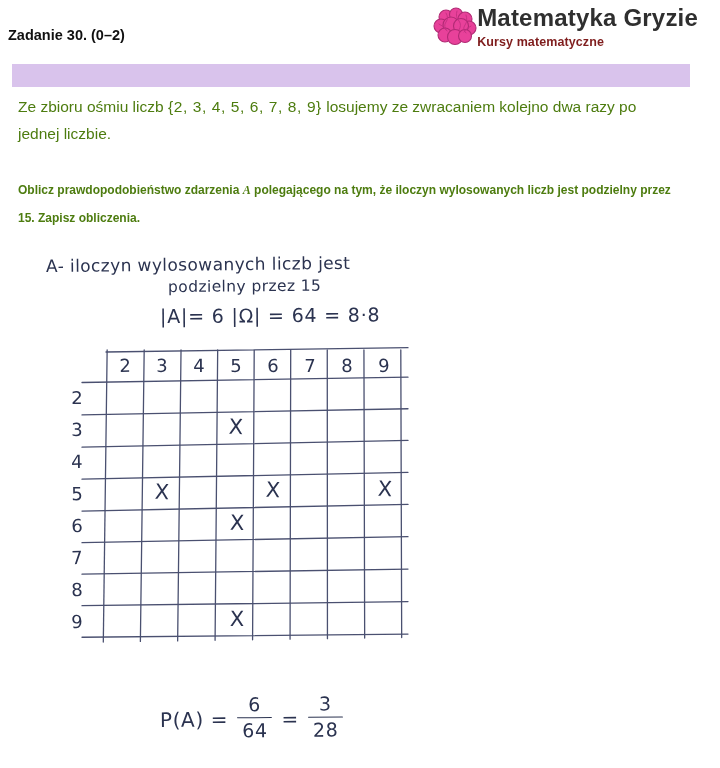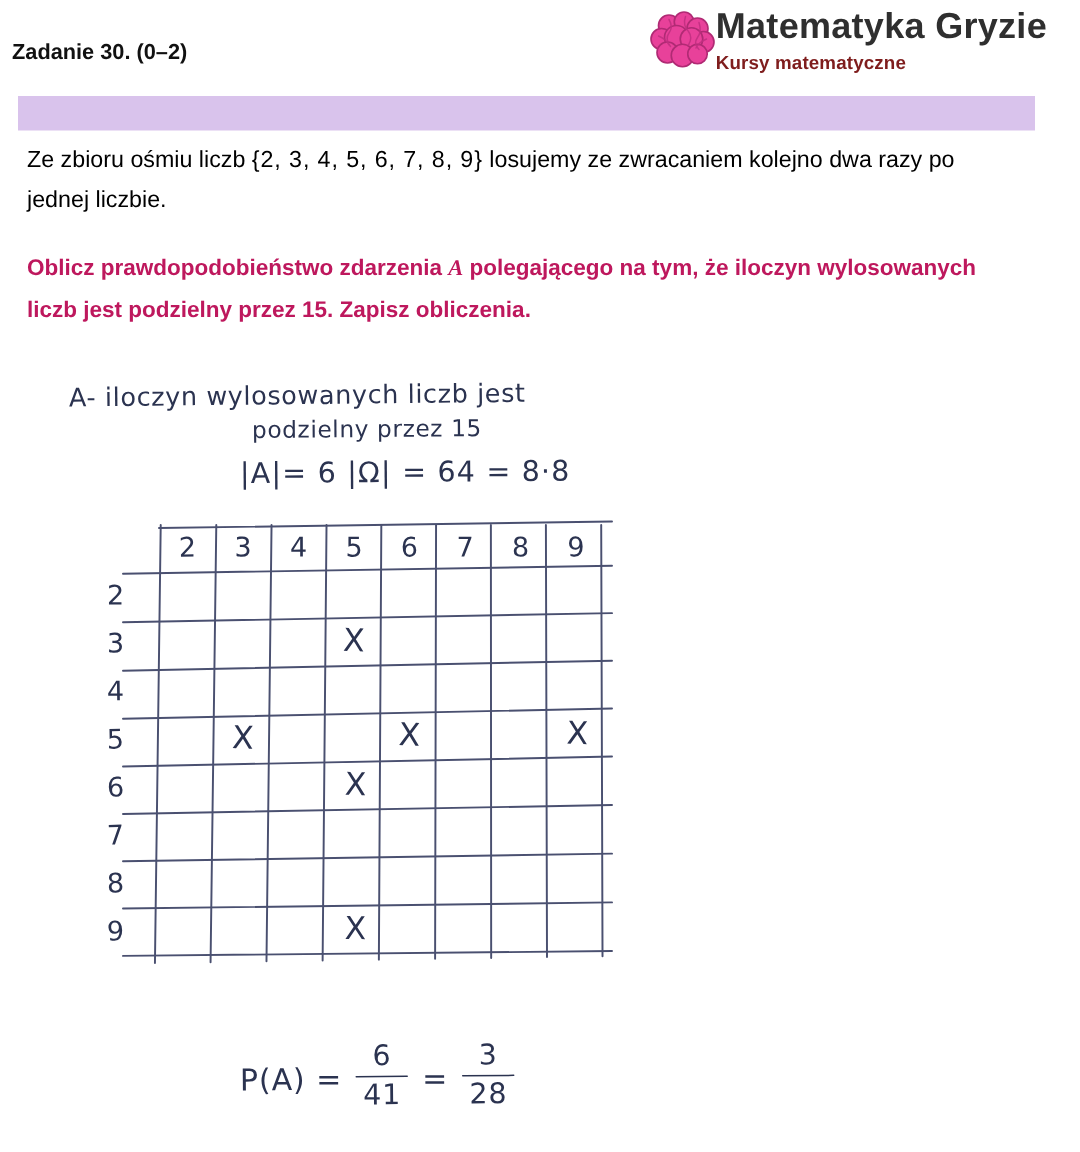--- a/index.html
+++ b/index.html
@@ -74,34 +74,34 @@
   }
 
   
   .stem {
     position: absolute;
     left: 18px;
     top: 93px;
     width: 660px;
     font-size: 15.5px;
     line-height: 27px;
-    color: #000000;
+    color: #4d7c0f;
   }
   .stem .set {
     letter-spacing: 0.6px;
   }
   .prompt {
     position: absolute;
     left: 18px;
-    top: 165px;
+    top: 176px;
     width: 660px;
-    font-size: 15px;
+    font-size: 12px;
     font-weight: bold;
     line-height: 28px;
-    color: #be185d;
+    color: #4d7c0f;
   }
   .prompt .var {
     font-family: "Liberation Serif", serif;
     font-style: italic;
     font-weight: bold;
   }
 
   
   .hand {
     position: absolute;
@@ -228,21 +228,21 @@
 
   <div class="hw hw-line1">A- iloczyn    wylosowanych    liczb  jest</div>
   <div class="hw hw-line2">podzielny      przez    15</div>
   <div class="hw hw-line3">|A|= 6      |Ω| = 64 = 8·8</div>
 
   <div class="hw hw-final">
     <span>P(A) =</span>
     <span class="frac">
       <span class="num">6</span>
       <span class="bar"></span>
-      <span class="den">41</span>
+      <span class="den">64</span>
     </span>
     <span>=</span>
     <span class="frac">
       <span class="num">3</span>
       <span class="bar"></span>
       <span class="den">28</span>
     </span>
   </div>
 </div>
 

